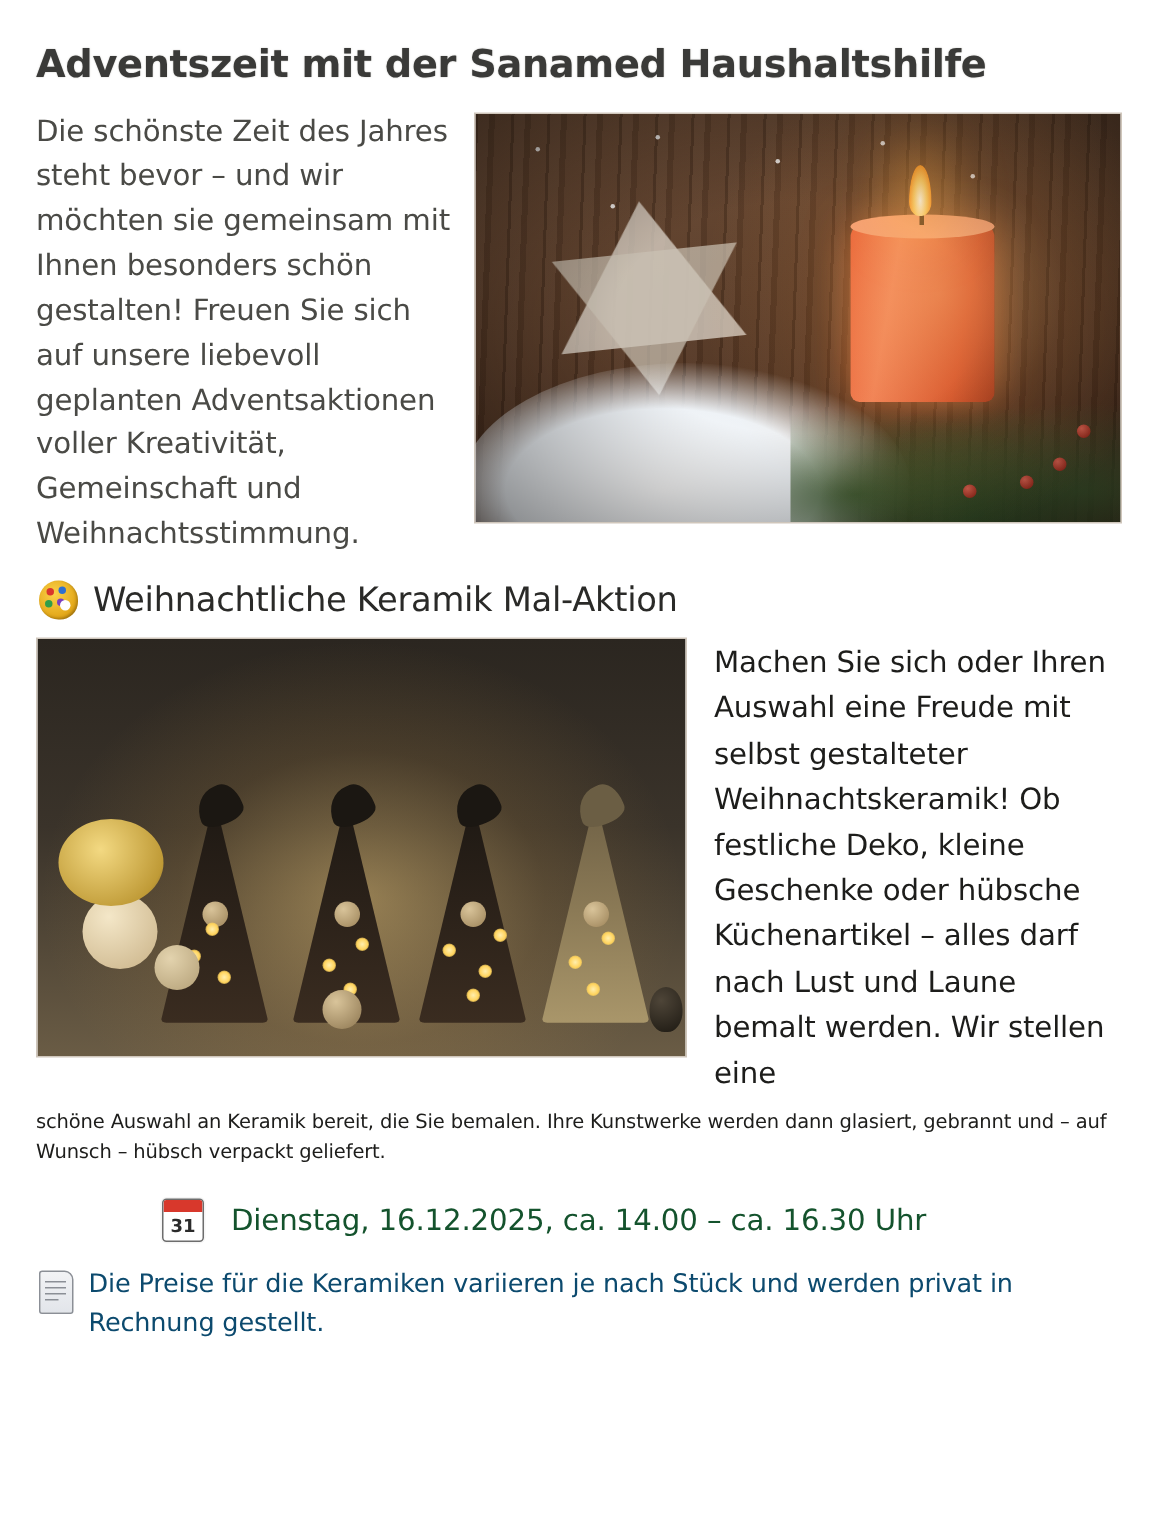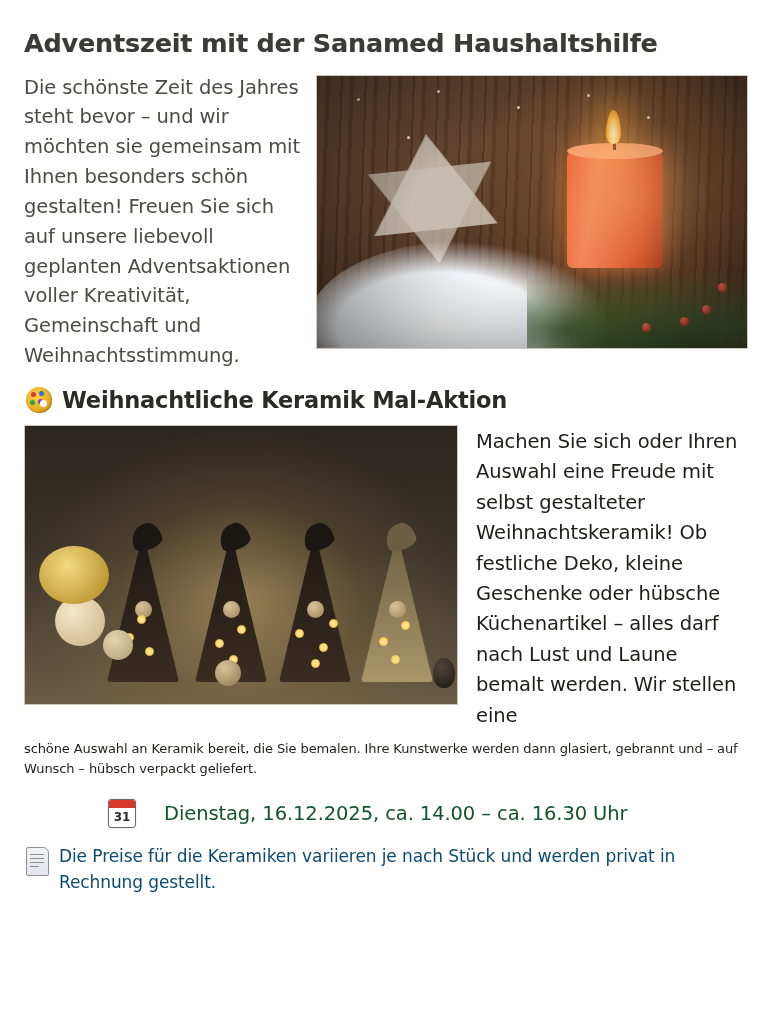--- a/index.html
+++ b/index.html
@@ -172,21 +172,21 @@
     width: 7px; height: 7px; border-radius: 50%;
     background: #ffffff;
   }
   .palette-icon .dot { position: absolute; width: 5px; height: 5px; border-radius: 50%; }
   .palette-icon .d1 { background: #d9372c; left: 5px;  top: 5px; }
   .palette-icon .d2 { background: #2f6fd0; left: 13px; top: 4px; }
   .palette-icon .d3 { background: #2f9e4a; left: 4px;  top: 13px; }
   .palette-icon .d4 { background: #7b3fbf; left: 12px; top: 12px; }
   .section-title {
     font-size: 22.5px;
-    font-weight: bold;
+    font-weight: normal;
     color: #2a2a28;
     letter-spacing: -0.2px;
   }
 
   
   .ceramic-wrap {
     display: flex;
     align-items: flex-start;
     gap: 18px;
   }
@@ -257,21 +257,21 @@
     line-height: 1.56;
     color: #1d1d1b;
     letter-spacing: -0.1px;
     margin-top: 8px;
   }
 
   
   .date-row {
     display: flex;
     align-items: center;
-    gap: 28px;
+    gap: 18px;
     margin: 20px 0 0 84px;
   }
   .cal-icon {
     width: 26px; height: 27px;
     flex: 0 0 auto;
     border: 1px solid #6d6d6d;
     border-radius: 3px;
     background: #ffffff;
     position: relative;
     overflow: hidden;

